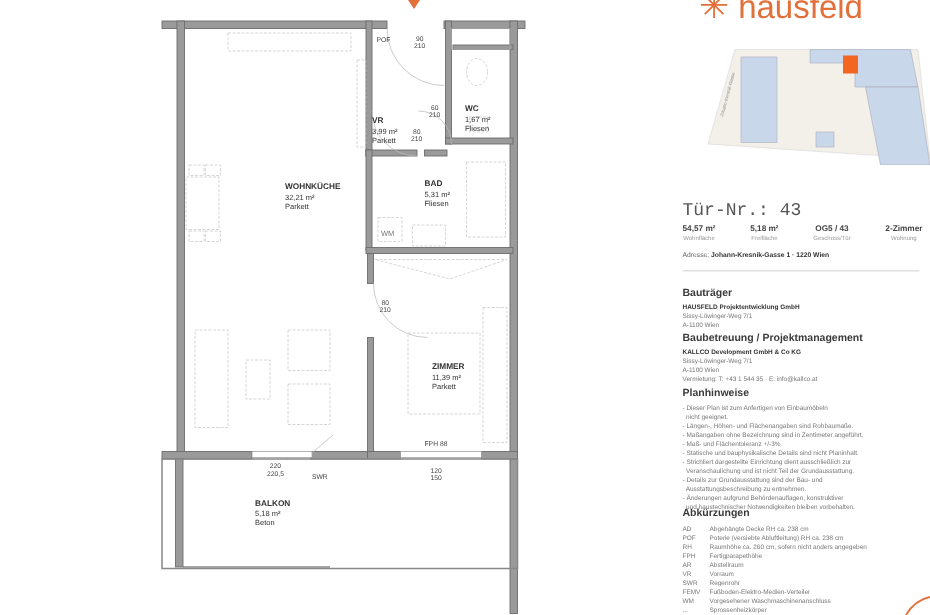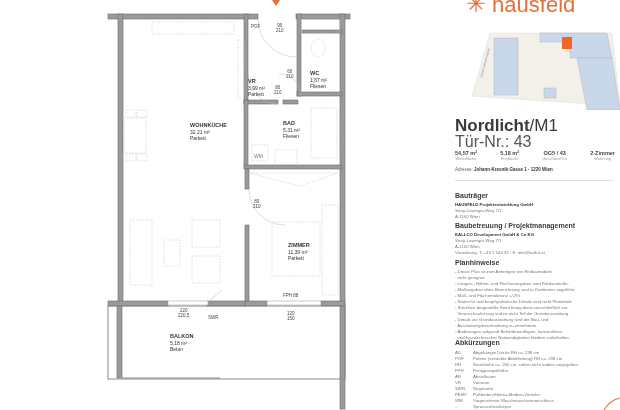--- a/index.html
+++ b/index.html
@@ -6,21 +6,21 @@
   body { width: 620px; height: 410px; background: #ffffff; position: relative; overflow: hidden; font-family: "Liberation Sans", sans-serif; color: #2a2a2a; }
   .plan { position: absolute; left: 0; top: 0; width: 440px; height: 410px; }
   .room-label { position: absolute; font-size: 5px; line-height: 1.2; color: #333; }
   .room-label .name { font-weight: bold; font-size: 5.5px; }
   .dim { position: absolute; font-size: 4.5px; color: #444; text-align: center; line-height: 1.1; }
   .side { position: absolute; left: 452px; top: 0; width: 168px; height: 308px; }
   .logo { position: absolute; left: 14px; top: -10px; font-size: 22px; color: #e2703a; font-weight: normal; white-space: nowrap; }
   .logo .star { font-size: 24px; margin-right: 6px; }
   .title { position: absolute; left: 3px; top: 116px; font-size: 17px; font-weight: bold; color: #3a3a3a; white-space: nowrap; }
   .title .light { font-weight: normal; }
-  .tuer { position: absolute; left: 3px; top: 133px; font-size: 16px; color: #555; }
+  .tuer { position: absolute; left: 3px; top: 133px; font-size: 12px; color: #555; font-family: Liberation Mono, monospace; }
   .facts { position: absolute; left: 3px; top: 150px; width: 160px; display: flex; justify-content: space-between; }
   .fact { text-align: center; }
   .fact .v { font-size: 5.5px; font-weight: bold; color: #444; }
   .fact .l { font-size: 4px; color: #999; }
   .addr { position: absolute; left: 3px; top: 167px; font-size: 4.5px; color: #666; white-space: nowrap; }
   .addr b { color: #333; }
   .hr { position: absolute; left: 3px; top: 180px; width: 158px; border-top: 1px solid #e0e0e0; }
   .sec-h { position: absolute; left: 3px; font-size: 7px; font-weight: bold; color: #3a3a3a; white-space: nowrap; }
   .sec-t { position: absolute; left: 3px; font-size: 4.3px; line-height: 1.4; color: #777; white-space: nowrap; }
   .sec-t b { color: #333; font-weight: bold; }
@@ -180,21 +180,20 @@
   <svg style="position:absolute; left:10px; top:28px;" width="158" height="82" viewBox="0 0 158 82">
     <polygon points="28,5 150,5 158,78 10,68" fill="#f3efe9" stroke="#ddd" stroke-width="0.5"></polygon>
     <rect x="32" y="10" width="24" height="57" fill="#c9d7ea" stroke="#aab" stroke-width="0.4"></rect>
     <polygon points="78,5 145,5 150,30 108,30 108,14 78,14" fill="#c9d7ea" stroke="#aab" stroke-width="0.4"></polygon>
     <polygon points="115,30 150,30 158,82 125,82" fill="#c9d7ea" stroke="#aab" stroke-width="0.4"></polygon>
     <rect x="82" y="60" width="12" height="10" fill="#c9d7ea" stroke="#aab" stroke-width="0.4"></rect>
     <rect x="100" y="9" width="10" height="12" fill="#f26522"></rect>
     <text x="20" y="50" font-size="3" fill="#888" transform="rotate(-75 20 50)" font-family="Liberation Sans, sans-serif">Johann-Kresnik-Gasse</text>
   </svg>
 
-  <div class="title"><span>Nordlicht</span><span class="light">/M1</span></div>
   <div class="tuer">Tür-Nr.: 43</div>
 
   <div class="facts">
     <div class="fact">
         <div class="v">54,57 m²</div>
         <div class="l">Wohnfläche</div>
       </div>
     <div class="fact">
         <div class="v">5,18 m²</div>
         <div class="l">Freifläche</div>

